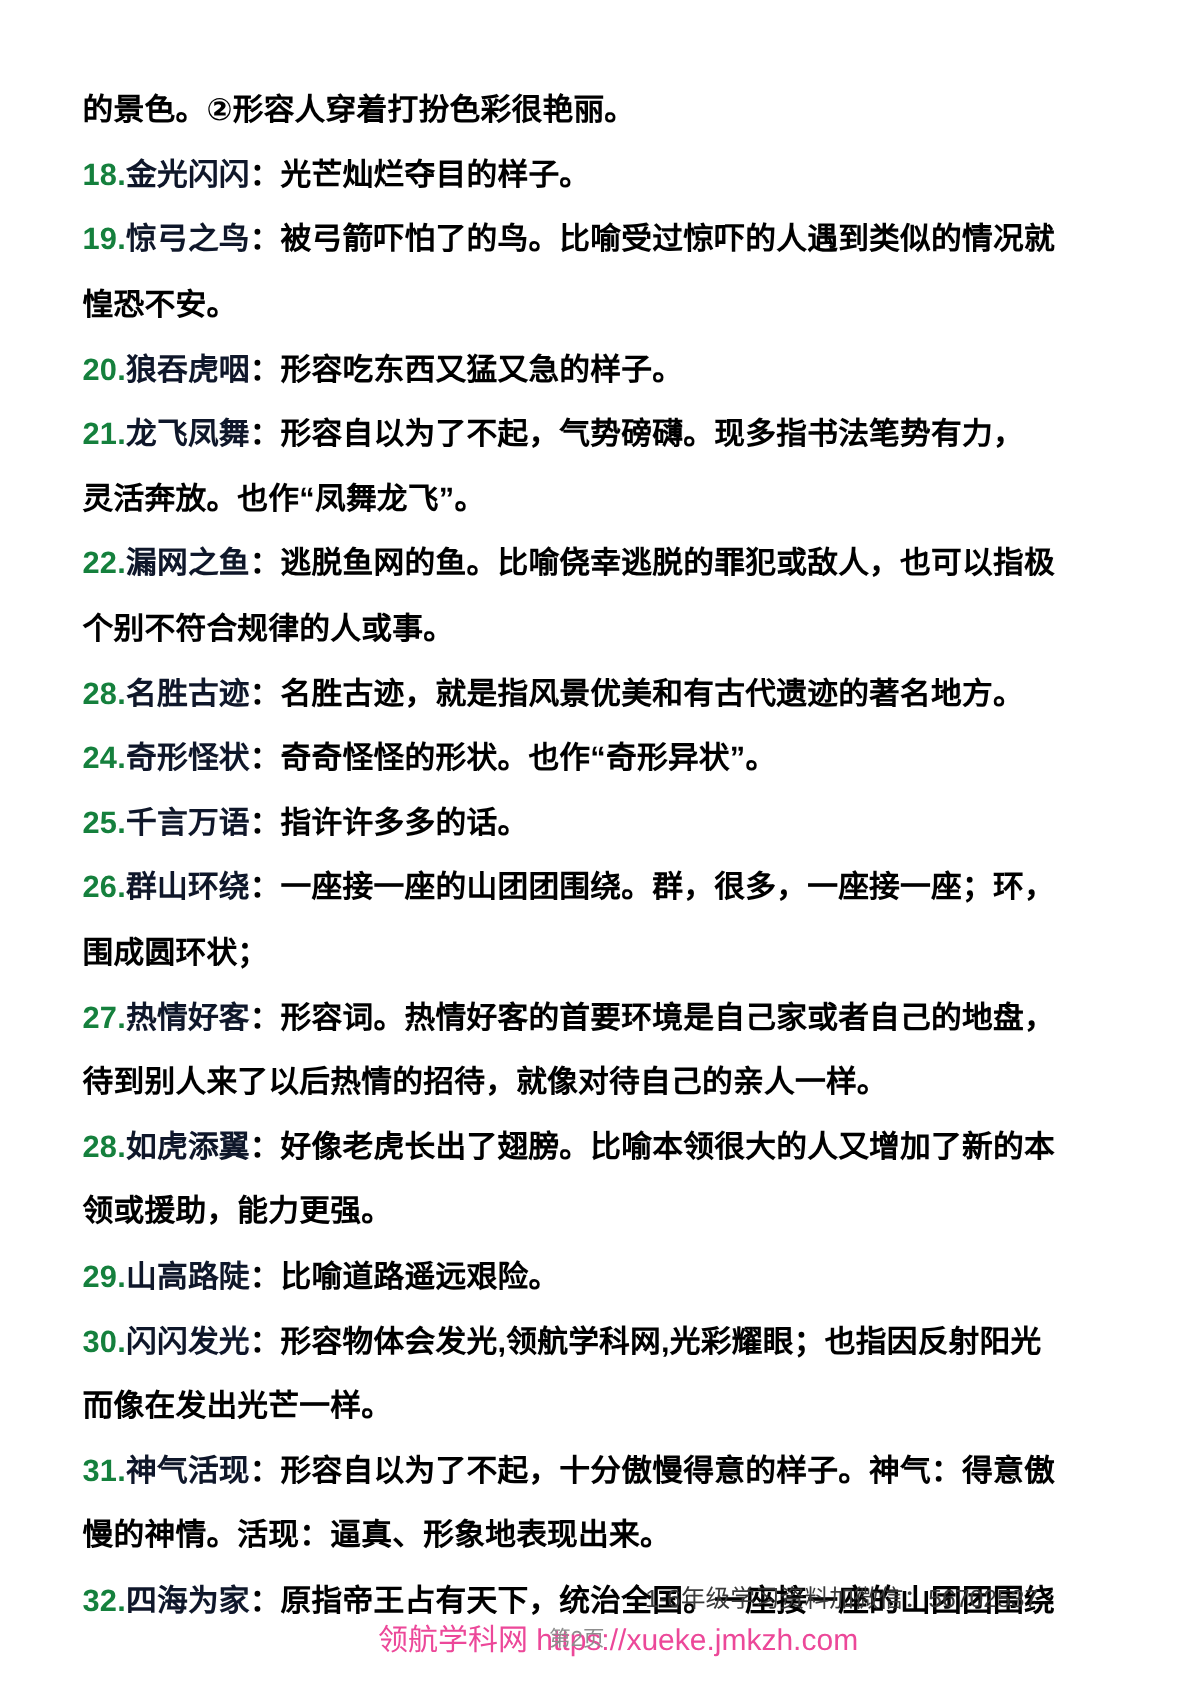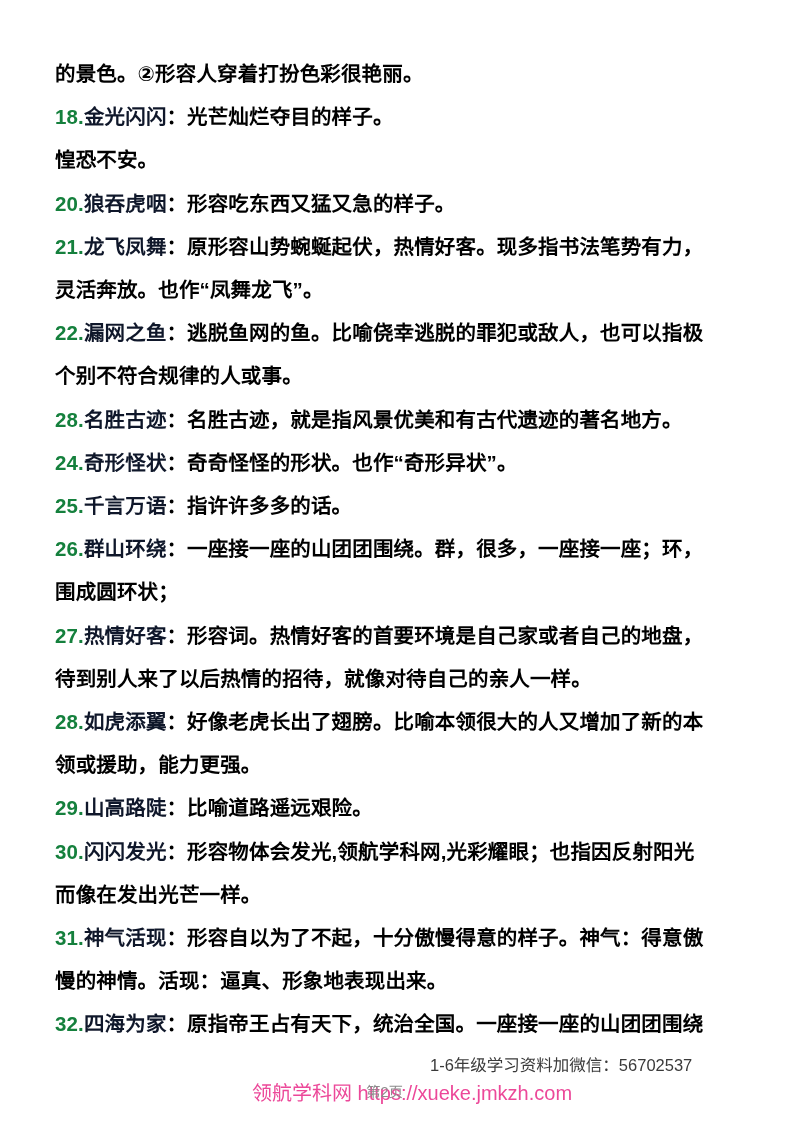--- a/index.html
+++ b/index.html
@@ -111,23 +111,24 @@
   }
 </style>
 </head>
 <body>
 
 <div id="page">
 
   <div id="content">
       <div class="line cont"><span class="body-text">的景色。②形容人穿着打扮色彩很艳丽。</span></div>
       <div class="line"><span class="num">18.</span><span class="idiom">金光闪闪</span><span class="colon">：</span><span class="body-text">光芒灿烂夺目的样子。</span></div>
+      <div class="line"><span class="num">19.</span><span class="idiom">惊弓之鸟</span><span class="colon">：</span><span class="body-text">被弓箭吓怕了的鸟。比喻受过惊吓的人遇到类似的情况就</span></div>
       <div class="line cont"><span class="body-text">惶恐不安。</span></div>
       <div class="line"><span class="num">20.</span><span class="idiom">狼吞虎咽</span><span class="colon">：</span><span class="body-text">形容吃东西又猛又急的样子。</span></div>
-      <div class="line"><span class="num">21.</span><span class="idiom">龙飞凤舞</span><span class="colon">：</span><span class="body-text">原形容山势蜿蜒起伏，热情好客。现多指书法笔势有力，</span></div>
+      <div class="line"><span class="num">21.</span><span class="idiom">龙飞凤舞</span><span class="colon">：</span><span class="body-text">形容自以为了不起，气势磅礴。现多指书法笔势有力，</span></div>
       <div class="line cont"><span class="body-text">灵活奔放。也作“凤舞龙飞”。</span></div>
       <div class="line"><span class="num">22.</span><span class="idiom">漏网之鱼</span><span class="colon">：</span><span class="body-text">逃脱鱼网的鱼。比喻侥幸逃脱的罪犯或敌人，也可以指极</span></div>
       <div class="line cont"><span class="body-text">个别不符合规律的人或事。</span></div>
       <div class="line"><span class="num">28.</span><span class="idiom">名胜古迹</span><span class="colon">：</span><span class="body-text">名胜古迹，就是指风景优美和有古代遗迹的著名地方。</span></div>
       <div class="line"><span class="num">24.</span><span class="idiom">奇形怪状</span><span class="colon">：</span><span class="body-text">奇奇怪怪的形状。也作“奇形异状”。</span></div>
       <div class="line"><span class="num">25.</span><span class="idiom">千言万语</span><span class="colon">：</span><span class="body-text">指许许多多的话。</span></div>
       <div class="line"><span class="num">26.</span><span class="idiom">群山环绕</span><span class="colon">：</span><span class="body-text">一座接一座的山团团围绕。群，很多，一座接一座；环，</span></div>
       <div class="line cont"><span class="body-text">围成圆环状；</span></div>
       <div class="line"><span class="num">27.</span><span class="idiom">热情好客</span><span class="colon">：</span><span class="body-text">形容词。热情好客的首要环境是自己家或者自己的地盘，</span></div>
       <div class="line cont"><span class="body-text">待到别人来了以后热情的招待，就像对待自己的亲人一样。</span></div>

